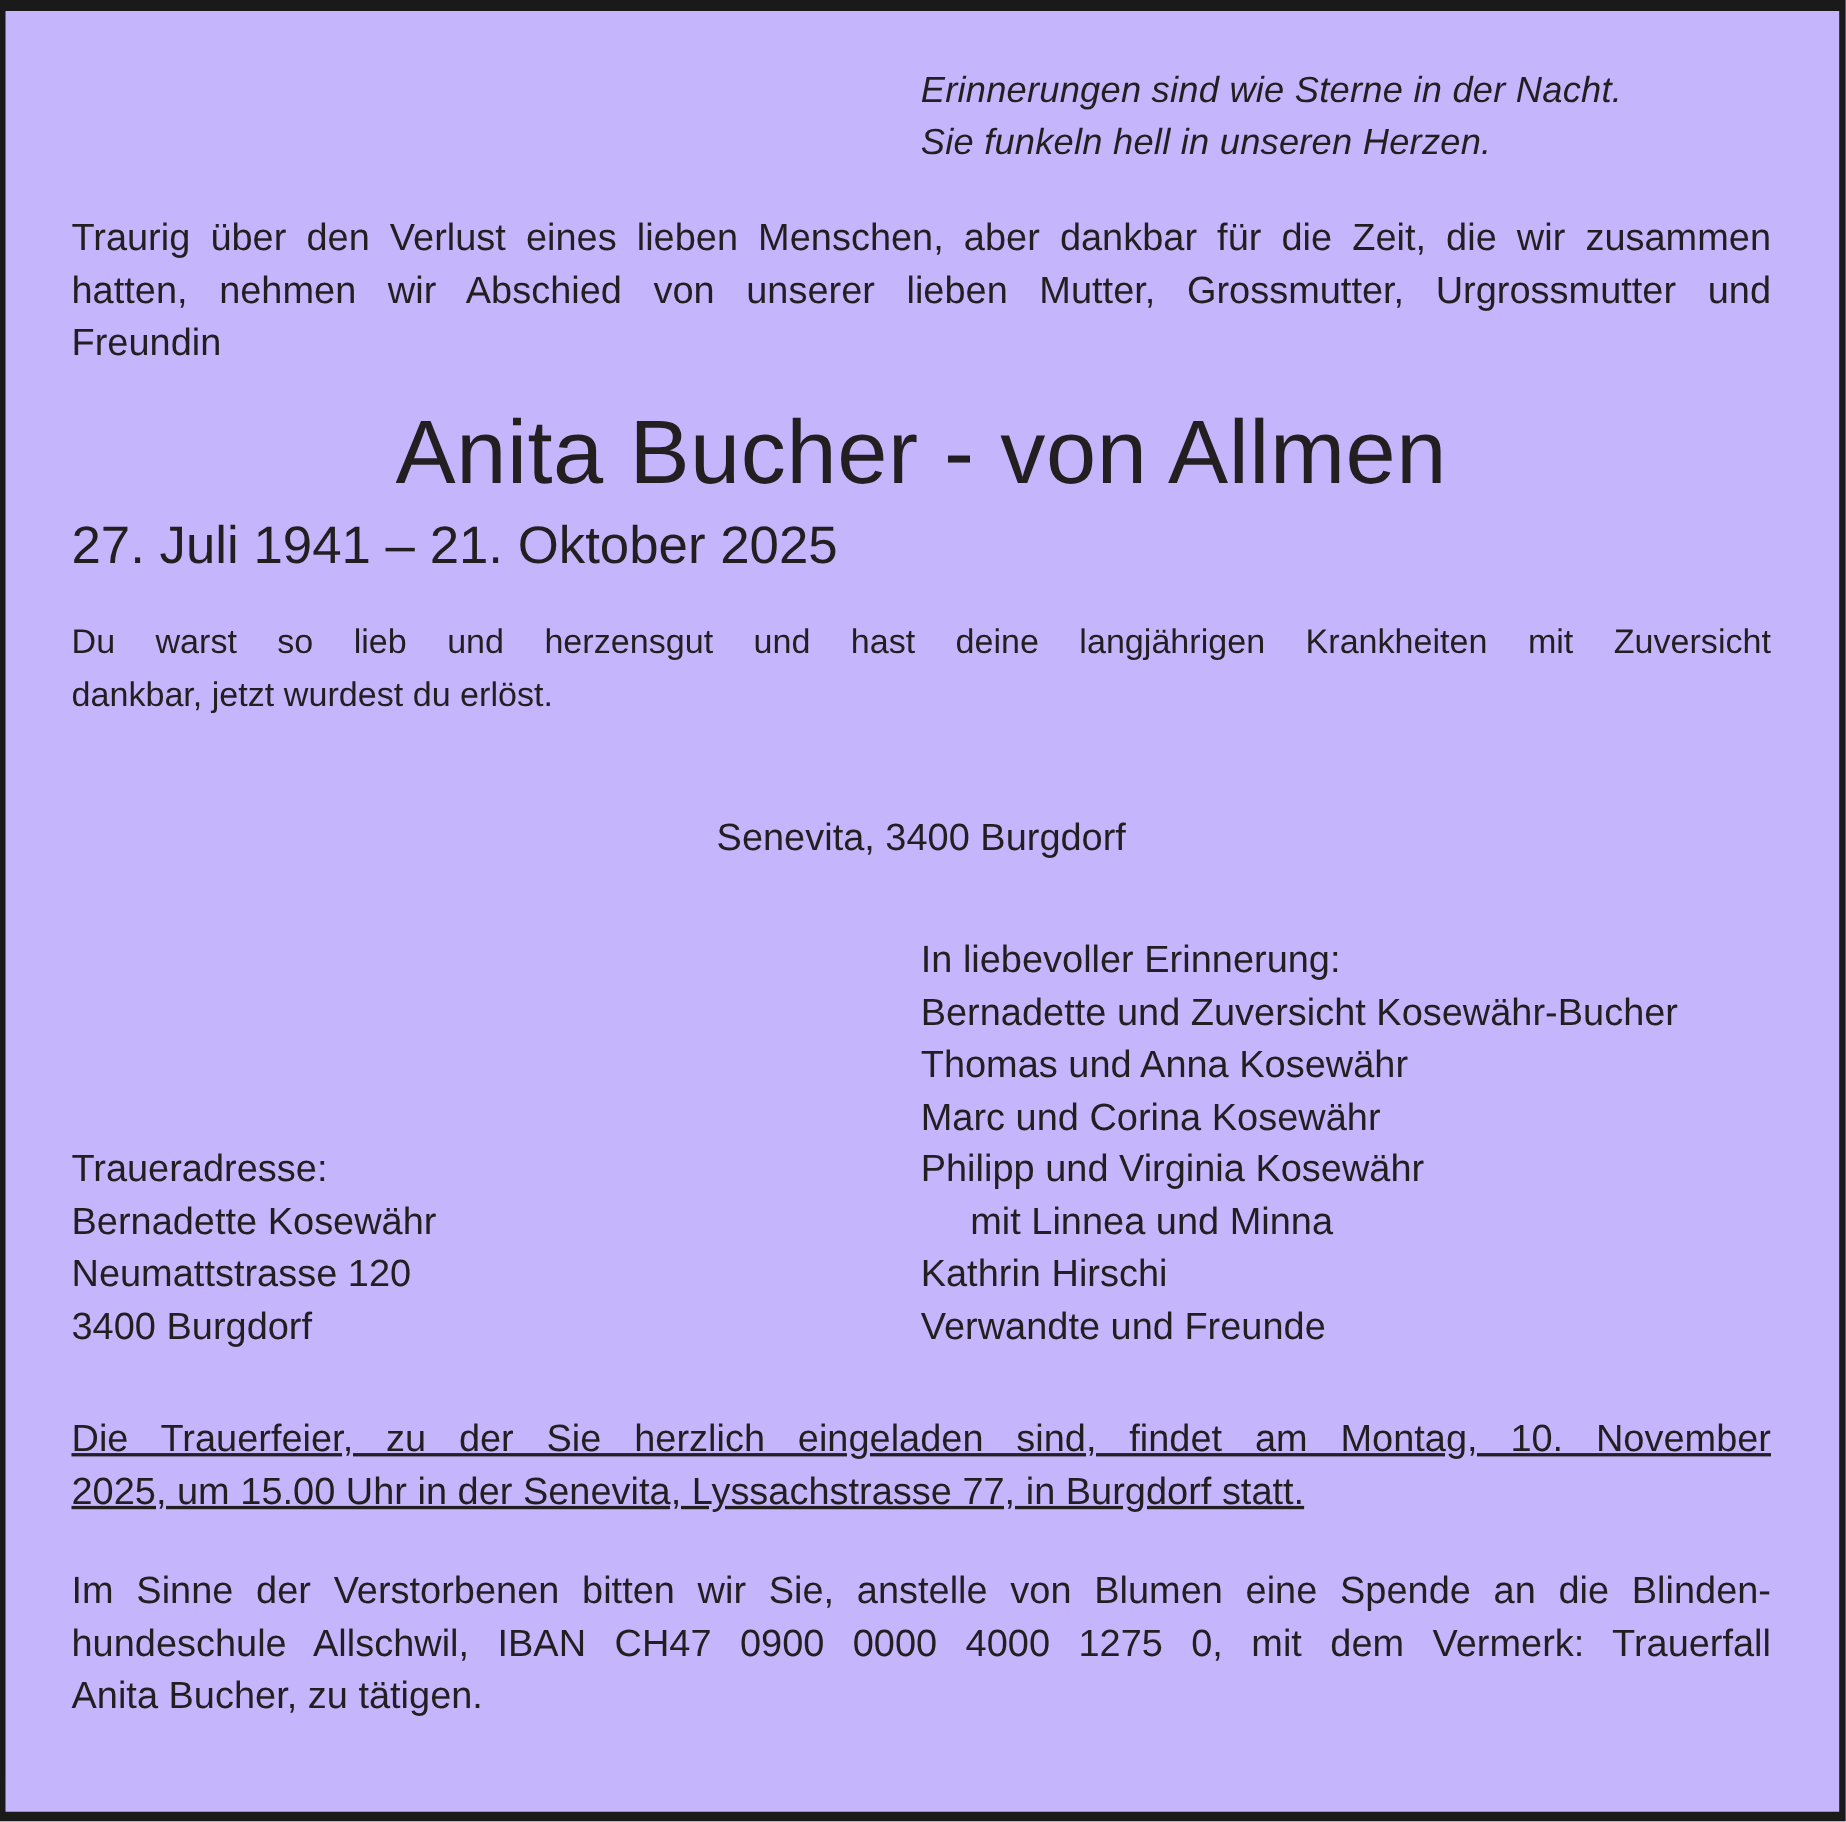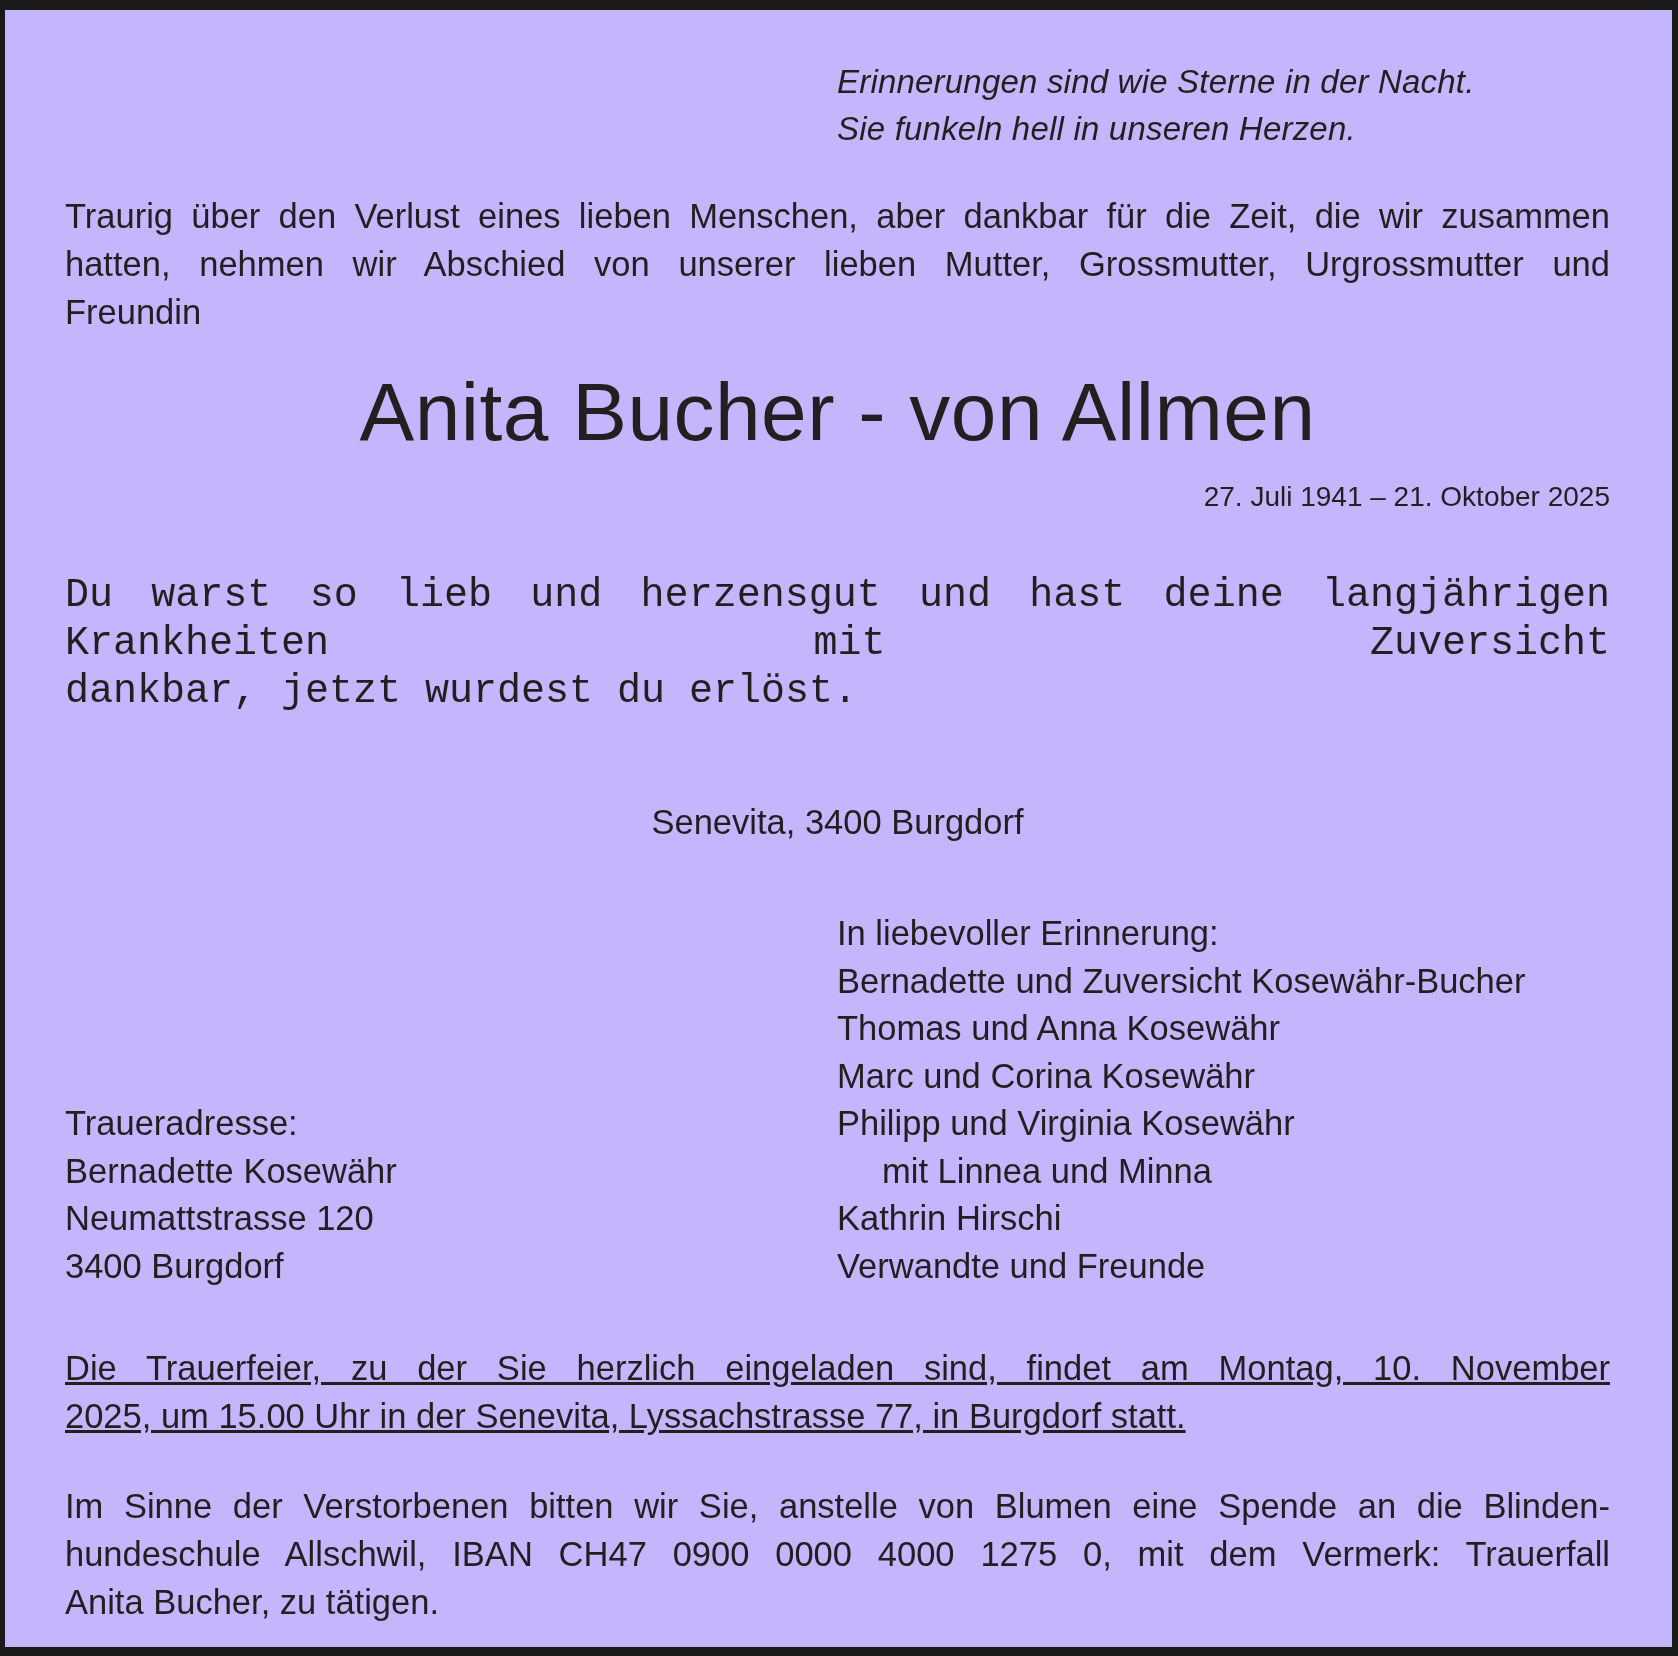--- a/index.html
+++ b/index.html
@@ -44,29 +44,28 @@
   .deceased-name {
     margin-top: 28px;
     font-size: 82px;
     line-height: 96px;
     text-align: center;
     letter-spacing: 0.5px;
     font-weight: 400;
   }
   .life-dates {
     margin-top: 12px;
-    font-size: 28px;
+    font-size: 48px;
     line-height: 50px;
-    text-align: right;
+    text-align: left;
   }
   .tribute {
-    margin-top: 50px;
-    font-size: 40px;
+    margin-top: 38px;
+    font-size: 31px;
     line-height: 48px;
-    font-family: Liberation Mono, monospace;
   }
   .residence {
     margin-top: 82px;
     font-size: 34.5px;
     line-height: 48px;
     text-align: center;
   }
   .memorial {
     margin-top: 64px;
     font-size: 34.5px;

